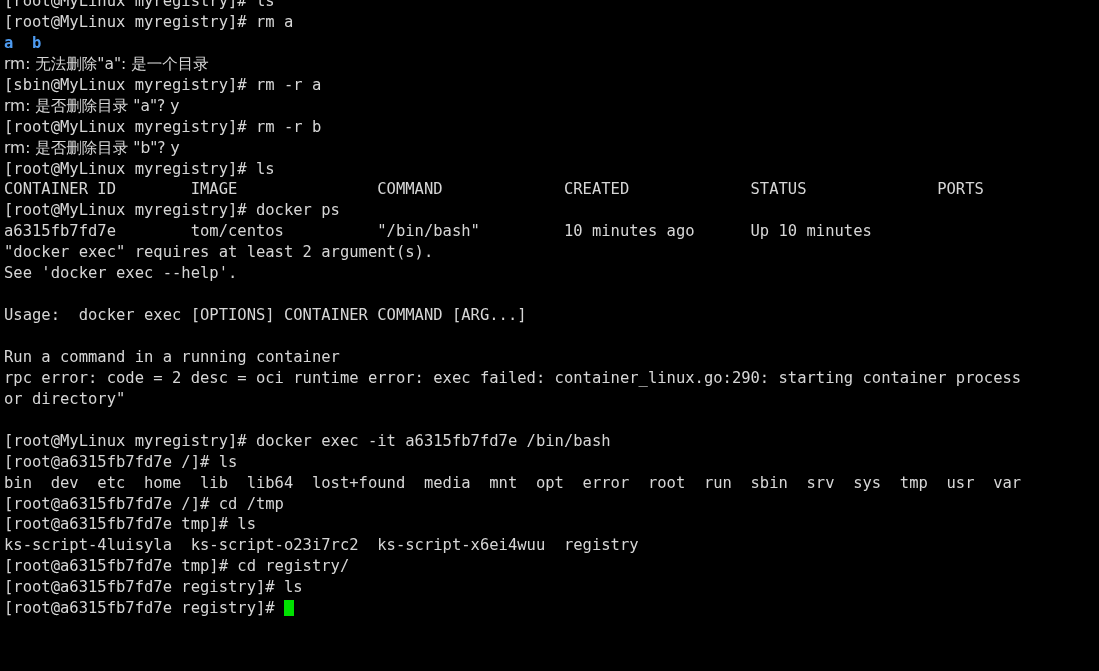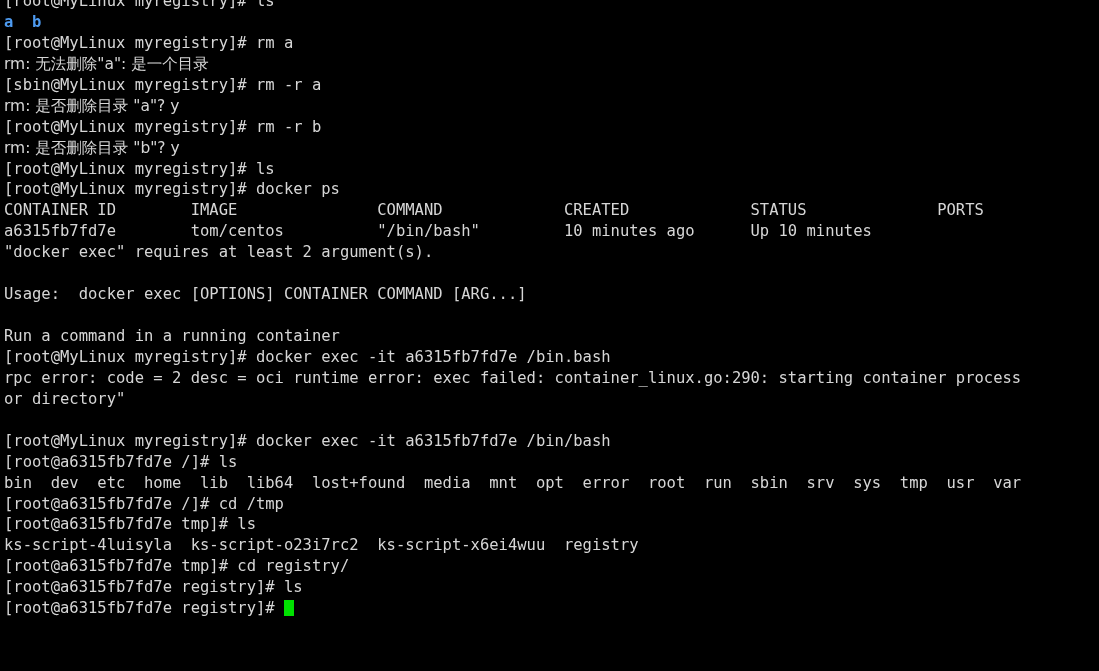--- a/index.html
+++ b/index.html
@@ -59,37 +59,37 @@
   .cjk {
     font-family: "DejaVu Sans", "Liberation Sans", sans-serif;
   }
 </style>
 </head>
 <body>
 
 <div id="terminal">
   <div id="screen">
       <div class="line"><span class="seg c-default">[root@MyLinux myregistry]# ls</span></div>
+      <div class="line"><span class="seg c-default">[root@MyLinux myregistry]# rm a</span></div>
       <div class="line"><span class="seg c-dir">a</span><span class="seg c-default">  </span><span class="seg c-dir">b</span></div>
-      <div class="line"><span class="seg c-default">[root@MyLinux myregistry]# rm a</span></div>
       <div class="line"><span class="seg c-default cjk">rm: 无法删除"a": 是一个目录</span></div>
       <div class="line"><span class="seg c-default">[sbin@MyLinux myregistry]# rm -r a</span></div>
       <div class="line"><span class="seg c-default cjk">rm: 是否删除目录 "a"? y</span></div>
       <div class="line"><span class="seg c-default">[root@MyLinux myregistry]# rm -r b</span></div>
       <div class="line"><span class="seg c-default cjk">rm: 是否删除目录 "b"? y</span></div>
       <div class="line"><span class="seg c-default">[root@MyLinux myregistry]# ls</span></div>
+      <div class="line"><span class="seg c-default">CONTAINER ID        IMAGE               COMMAND             CREATED             STATUS              PORTS</span></div>
       <div class="line"><span class="seg c-default">[root@MyLinux myregistry]# docker ps</span></div>
-      <div class="line"><span class="seg c-default">CONTAINER ID        IMAGE               COMMAND             CREATED             STATUS              PORTS</span></div>
       <div class="line"><span class="seg c-default">a6315fb7fd7e        tom/centos          "/bin/bash"         10 minutes ago      Up 10 minutes</span></div>
       <div class="line"><span class="seg c-default">"docker exec" requires at least 2 argument(s).</span></div>
+      <div class="line"><span class="seg c-default">See 'docker exec --help'.</span></div>
       <div class="line blank">&nbsp;</div>
       <div class="line"><span class="seg c-default">Usage:  docker exec [OPTIONS] CONTAINER COMMAND [ARG...]</span></div>
       <div class="line blank">&nbsp;</div>
       <div class="line"><span class="seg c-default">Run a command in a running container</span></div>
-      <div class="line"><span class="seg c-default">[root@MyLinux myregistry]# docker exec -it a6315fb7fd7e /bin.bash</span></div>
       <div class="line"><span class="seg c-default">rpc error: code = 2 desc = oci runtime error: exec failed: container_linux.go:290: starting container process</span></div>
       <div class="line"><span class="seg c-default">or directory"</span></div>
       <div class="line blank">&nbsp;</div>
       <div class="line"><span class="seg c-default">[root@MyLinux myregistry]# docker exec -it a6315fb7fd7e /bin/bash</span></div>
       <div class="line"><span class="seg c-default">[root@a6315fb7fd7e /]# ls</span></div>
       <div class="line"><span class="seg c-default">bin  dev  etc  home  lib  lib64  lost+found  media  mnt  opt  error  root  run  sbin  srv  sys  tmp  usr  var</span></div>
       <div class="line"><span class="seg c-default">[root@a6315fb7fd7e /]# cd /tmp</span></div>
       <div class="line"><span class="seg c-default">[root@a6315fb7fd7e tmp]# ls</span></div>
       <div class="line"><span class="seg c-default">ks-script-4luisyla  ks-script-o23i7rc2  ks-script-x6ei4wuu  registry</span></div>
       <div class="line"><span class="seg c-default">[root@a6315fb7fd7e tmp]# cd registry/</span></div>

